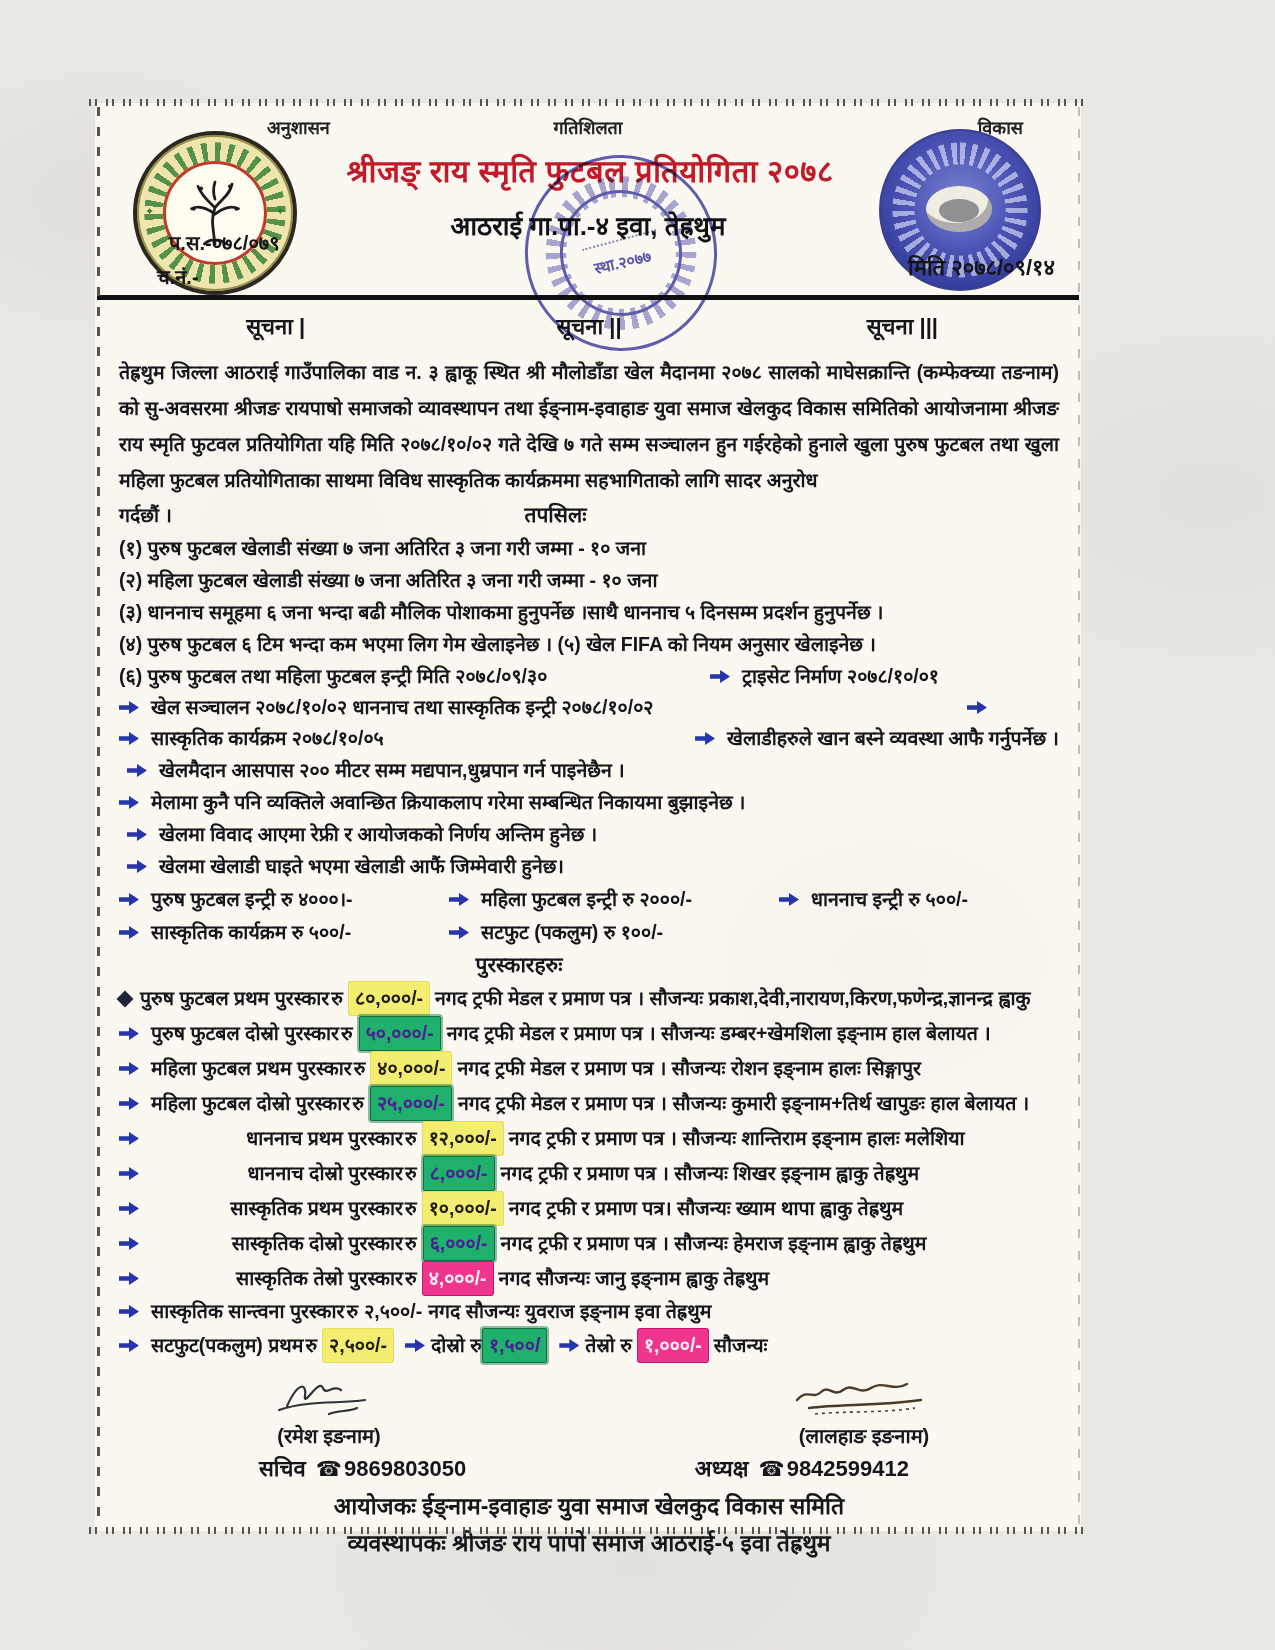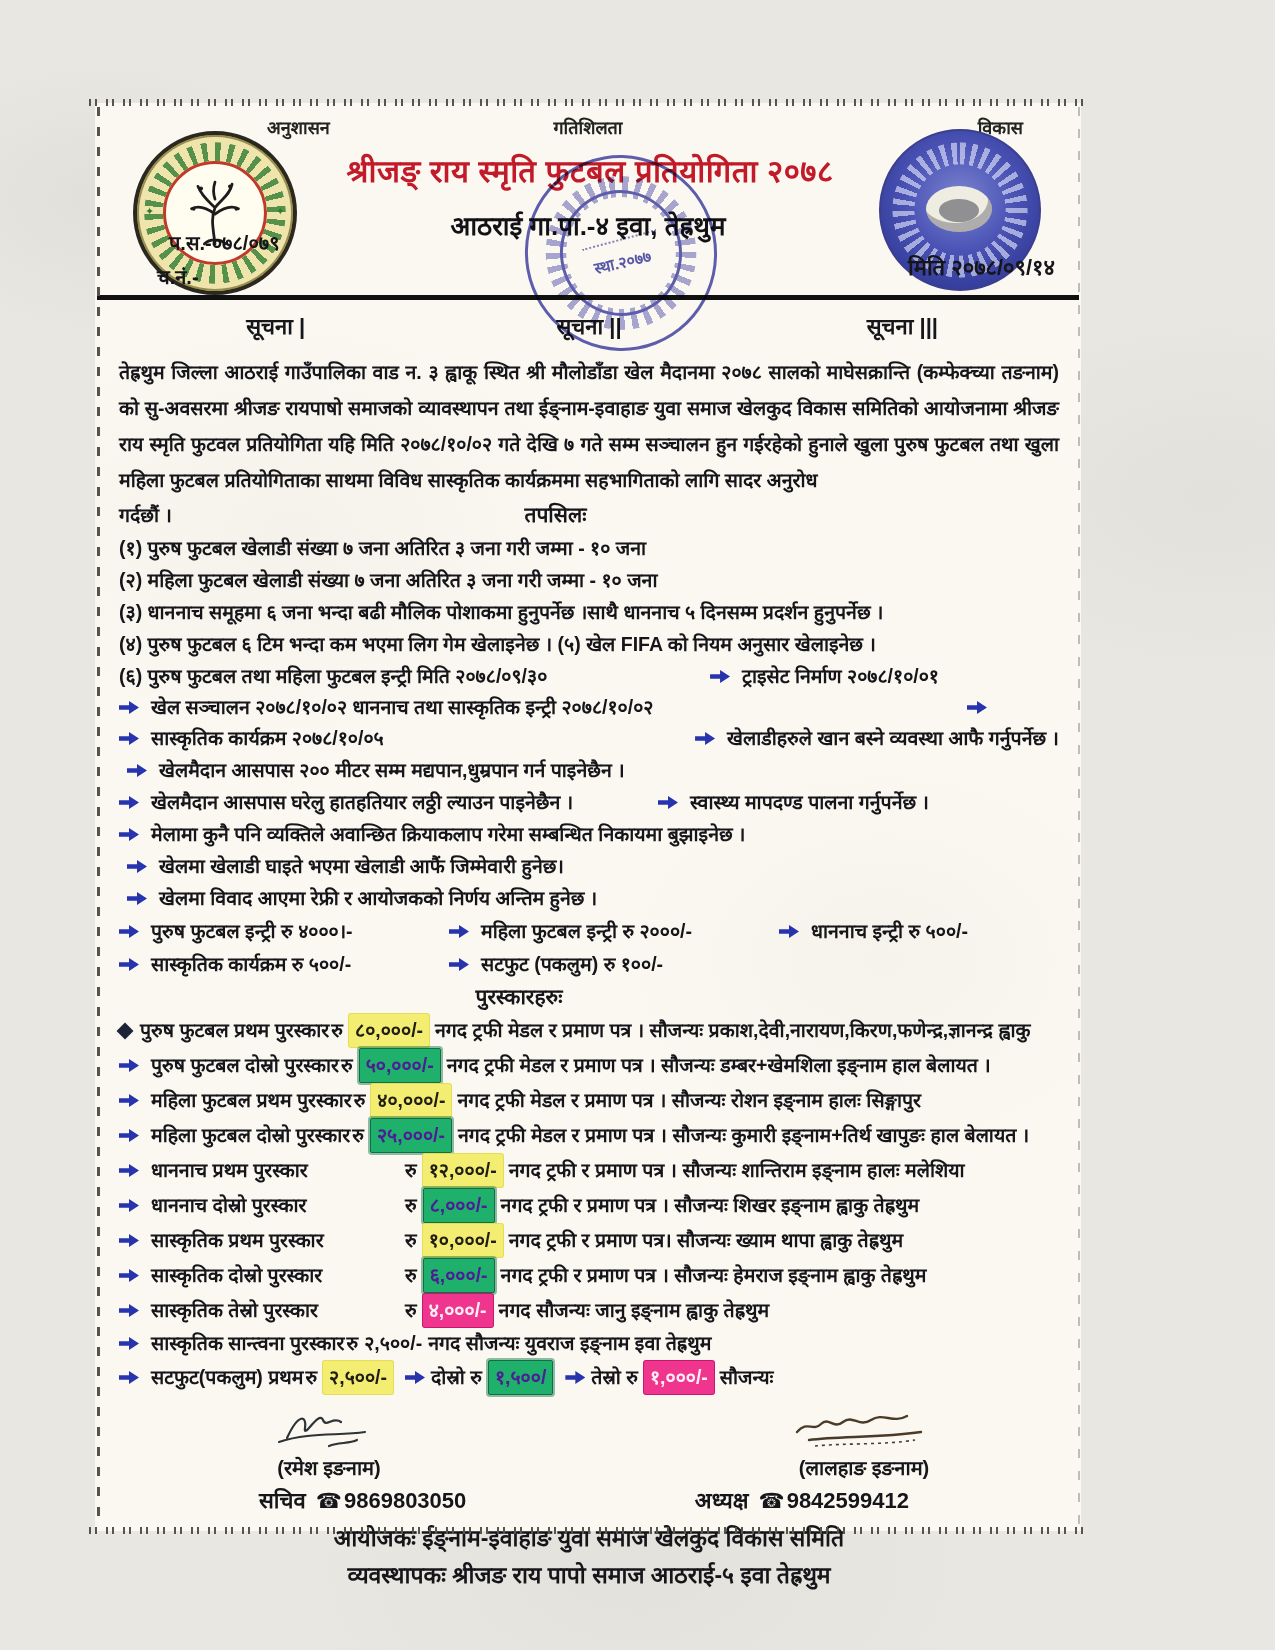--- a/index.html
+++ b/index.html
@@ -99,21 +99,21 @@
   .dm{display:inline-block;width:12px;height:12px;background:#1d2438;flex:none;align-self:center;
     transform:rotate(45deg);margin-right:9px;}
   .indent{margin-left:8px;}
 
   .fees{display:flex;font-size:19.5px;font-weight:700;line-height:33px;}
   .fees .f1{width:330px;display:flex;align-items:baseline;}
   .fees .f2{width:330px;display:flex;align-items:baseline;}
   .fees .f3{display:flex;align-items:baseline;}
 
   .prize-head{text-align:center;font-size:21px;font-weight:800;line-height:32px;margin-right:140px;}
-  .prize .lw{display:inline-block;min-width:252px;}
+  .prize .lw{display:inline-block;min-width:252px;text-align:right;}
   .ru{margin:0 6px 0 2px;}
   .amt{padding:1px 6px;border-radius:2px;margin-right:6px;white-space:nowrap;}
   .hl-yellow{background:#f3ee72;color:#201d12;box-shadow:0 0 0 1px #e4dd55;}
   .hl-green{background:#1fb06c;color:#4c1d95;box-shadow:0 0 0 2px #11744577;border:1px solid #0e6e44;}
   .hl-pink{background:#f0358f;color:#fdeff3;box-shadow:0 0 0 1px #c7166e;}
   .hl-none{padding:0;margin-right:6px;}
 
   .sig-row{display:flex;justify-content:space-between;padding:6px 120px 0 150px;}
   .sig{text-align:center;font-weight:700;}
   .sig .nm{font-size:20px;line-height:28px;}
@@ -234,42 +234,32 @@
         <span class="ar"></span>
         <span>खेलाडीहरुले खान बस्ने व्यवस्था आफै गर्नुपर्नेछ ।</span>
       </div>
     </div>
 
     <div class="line indent">
       <span class="ar"></span>
       <span>खेलमैदान आसपास २०० मीटर सम्म मद्यपान,धुम्रपान गर्न पाइनेछैन ।</span>
     </div>
 
-    <div class="cols">
-      <div class="line indent">
-        <span class="ar"></span>
-        <span>खेलमैदान आसपास घरेलु हातहतियार लठ्ठी ल्याउन पाइनेछैन ।</span>
-      </div>
-      <div class="line" style="margin-right:130px;">
-        <span class="ar"></span>
-        <span>स्वास्थ्य मापदण्ड पालना गर्नुपर्नेछ ।</span>
-      </div>
-    </div>
 
     <div class="line">
       <span class="ar"></span>
       <span>मेलामा कुनै पनि व्यक्तिले अवान्छित क्रियाकलाप गरेमा सम्बन्धित निकायमा बुझाइनेछ ।</span>
     </div>
     <div class="line indent">
       <span class="ar"></span>
+      <span>खेलमा विवाद आएमा रेफ्री र आयोजकको निर्णय अन्तिम हुनेछ ।</span>
+    </div>
+    <div class="line indent">
+      <span class="ar"></span>
       <span>खेलमा खेलाडी घाइते भएमा खेलाडी आफैं जिम्मेवारी हुनेछ।</span>
-    </div>
-    <div class="line indent">
-      <span class="ar"></span>
-      <span>खेलमा विवाद आएमा रेफ्री र आयोजकको निर्णय अन्तिम हुनेछ ।</span>
     </div>
 
     <div class="fees">
       <div class="f1">
           <span class="ar"></span>
           <span>पुरुष फुटबल इन्ट्री रु ४०००।-</span>
         </div>
       <div class="f2">
           <span class="ar"></span>
           <span>महिला फुटबल इन्ट्री रु २०००/-</span>
@@ -363,21 +353,21 @@
       <span>नगद सौजन्यः युवराज इङ्नाम इवा तेह्रथुम</span>
     </div>
 
     <div class="line prize">
       <span class="ar"></span>
       <span>सटफुट(पकलुम) प्रथम</span>
       <span class="ru">रु</span>
       <span class="amt hl-yellow">२,५००/-</span>
       <span class="ar tight"></span>
       <span>दोस्रो रु</span>
-      <span class="amt hl-green" style="margin-left:6px;">१,५००/</span>
+      <span class="amt hl-green" style="">१,५००/</span>
       <span class="ar tight"></span>
       <span>तेस्रो रु</span>
       <span class="amt hl-pink" style="margin-left:6px;">१,०००/-</span>
       <span>सौजन्यः</span>
     </div>
 
     <div class="sig-row">
       <div class="sig">
         <svg width="120" height="52" viewBox="0 0 120 52">
           <path d="M18 36 C30 10 38 14 36 26 C34 38 50 8 54 18 C57 26 64 14 72 20 M10 40 C40 30 70 34 96 30 M60 44 C70 40 80 42 88 38" stroke="#2e3338" stroke-width="2.2" fill="none" stroke-linecap="round"></path>

